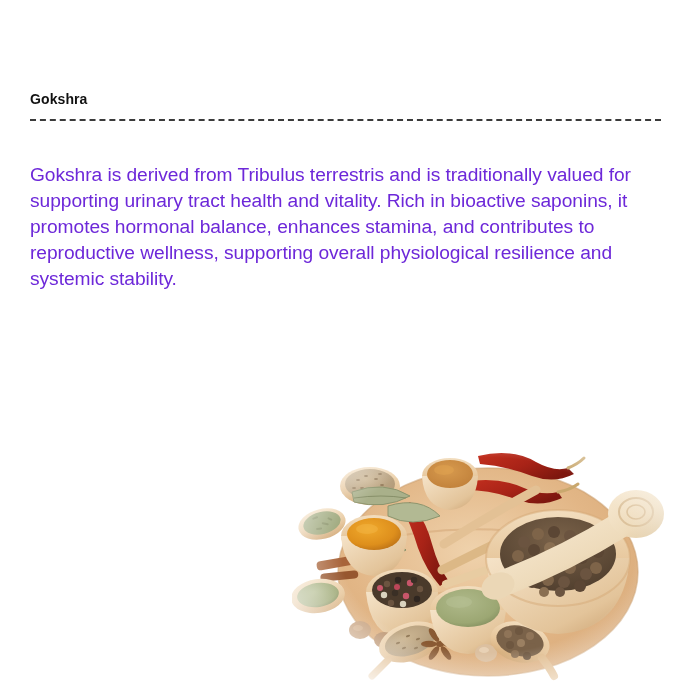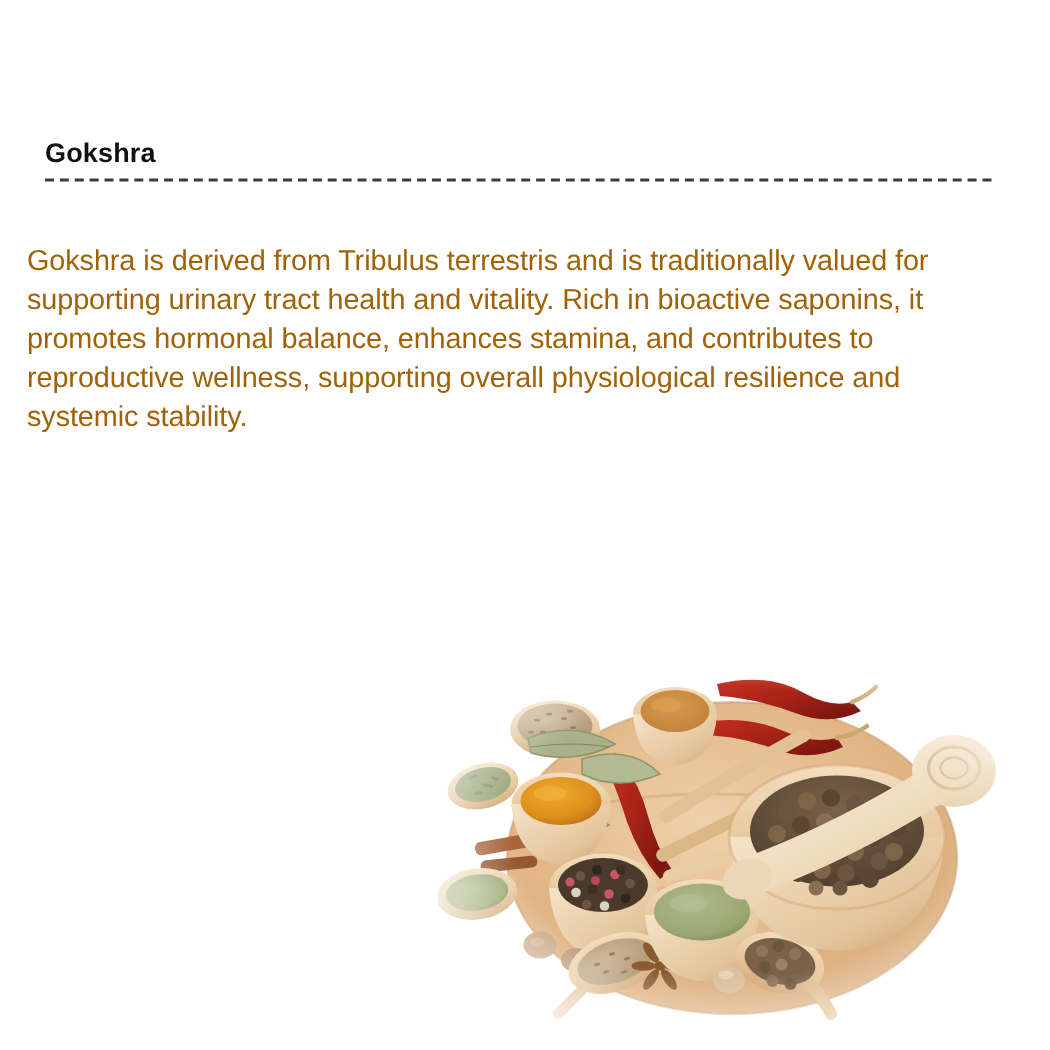--- a/index.html
+++ b/index.html
@@ -20,47 +20,47 @@
     position: absolute;
     inset: 0;
     background: #ffffff;
   }
 
   
   .title {
     position: absolute;
     left: 30px;
     top: 79px;
-    font-size: 18px;
+    font-size: 14px;
     font-weight: 700;
     letter-spacing: 0.1px;
     color: #111111;
     line-height: 22px;
   }
 
   
   .divider {
     position: absolute;
     left: 30px;
     top: 119px;
     width: 631px;
     height: 0;
     border-top: 2px dashed #3b3b3b;
   }
 
   
   .body-text {
     position: absolute;
-    left: 18px;
+    left: 30px;
     top: 143px;
     width: 648px;
     font-size: 19.2px;
     line-height: 26px;
     letter-spacing: -0.05px;
-    color: #a16207;
+    color: #6d28d9;
     font-weight: 400;
     white-space: pre-line;
   }
 
   
   .photo {
     position: absolute;
     left: 292px;
     top: 424px;
     width: 392px;

